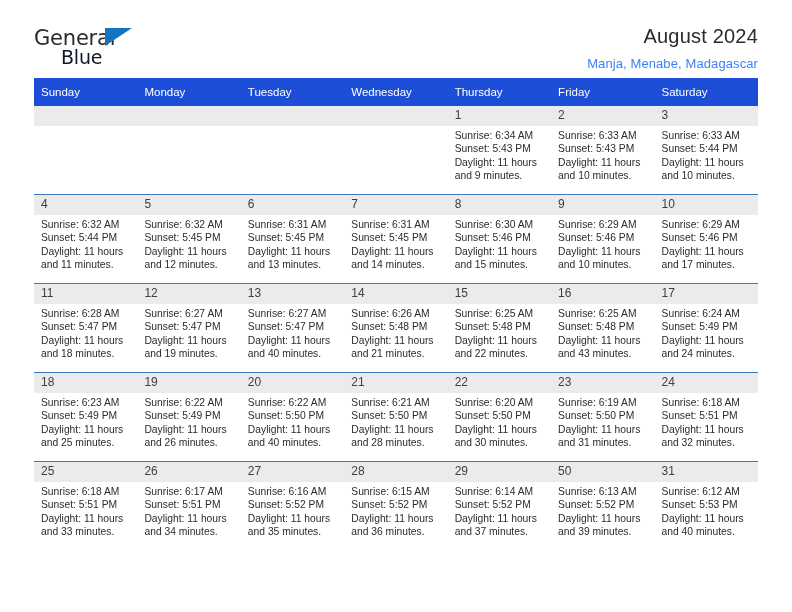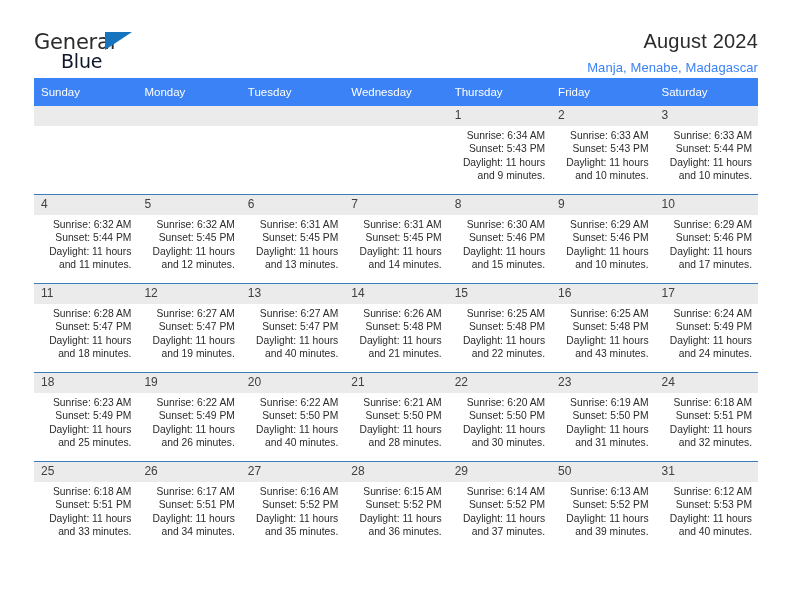--- a/index.html
+++ b/index.html
@@ -18,24 +18,24 @@
     position: relative;
     width: 792px;
     height: 612px;
     box-sizing: border-box;
     padding: 0 34px;
   }
 
   
   .topbar {
     display: flex;
-    align-items: center;
+    align-items: flex-start;
     justify-content: space-between;
     height: 72px;
-    padding-top: 34px;
+    padding-top: 26px;
     box-sizing: border-box;
   }
   .logo {
     position: relative;
     width: 112px;
     height: 46px;
     flex: none;
   }
   .logo-general {
     position: absolute;
@@ -86,21 +86,21 @@
   }
 
   
   .calendar {
     width: 724px;
     margin-top: 6px;
     border-collapse: collapse;
     table-layout: fixed;
   }
   .calendar th {
-    background: #3b82f6;
+    background: #1d4ed8;
     color: #ffffff;
     font-size: 11.5px;
     font-weight: 400;
     text-align: left;
     padding: 5px 0 5px 7px;
     height: 18px;
     border: none;
   }
   .calendar td {
     vertical-align: top;
@@ -122,21 +122,20 @@
     min-height: 15px;
   }
   .daynum.empty {
     color: transparent;
   }
   .cellbody {
     padding: 3px 6px 0 7px;
     font-size: 10.3px;
     line-height: 13.4px;
     color: #2b2b2b;
-    text-align: right;
   }
   .cellbody div {
     white-space: nowrap;
   }
 </style>
 </head>
 <body>
 
 <div class="page">
 

